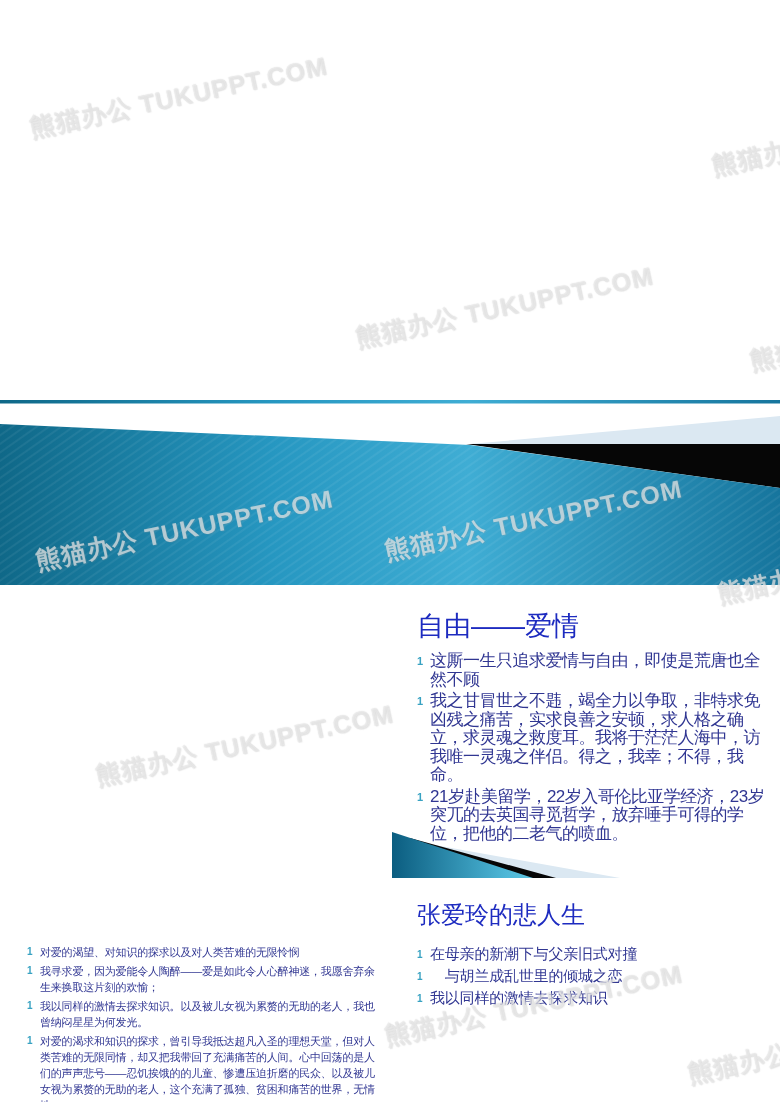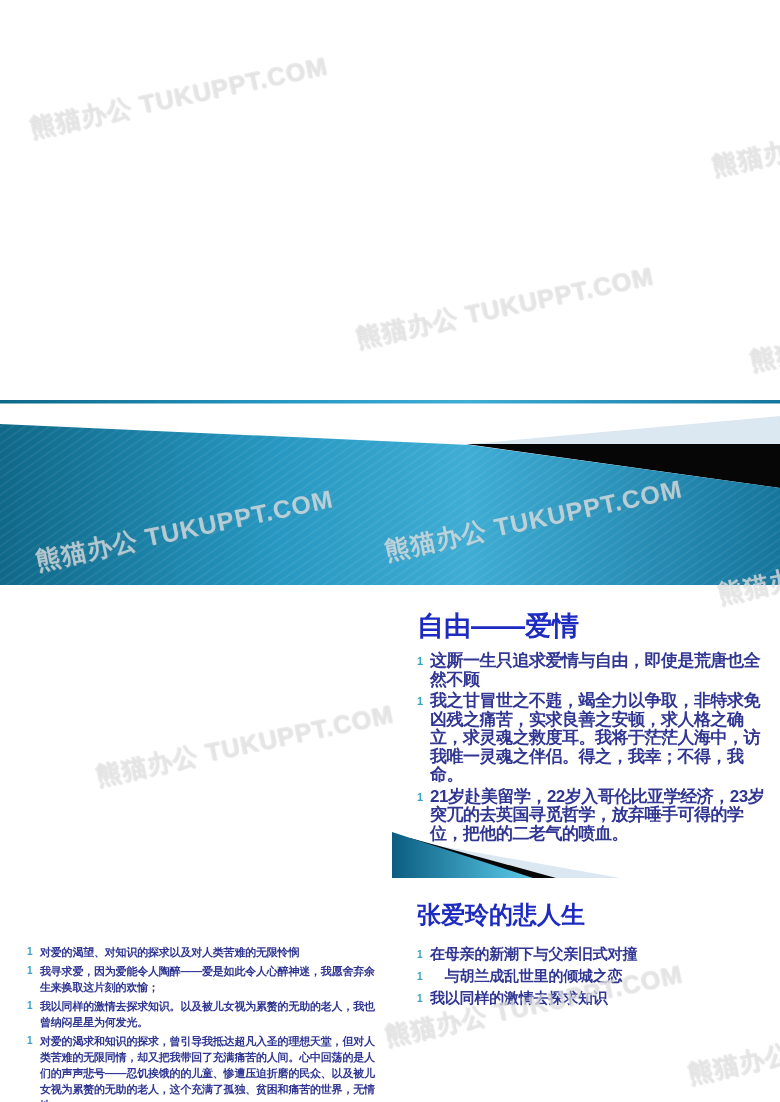--- a/index.html
+++ b/index.html
@@ -26,38 +26,38 @@
   }
   .s1-subtitle{
     position:absolute;left:508px;top:305px;z-index:5;
     font-size:27px;font-weight:bold;letter-spacing:1px;
     color:var(--subtitle_navy,#1c2f9e);
   }
   .deco-main{position:absolute;left:0;top:400px;z-index:2;}
   .deco-mini{position:absolute;left:390px;top:830px;z-index:2;}
   
   .heading{
-    position:absolute;z-index:5;font-weight:bold;
+    position:absolute;z-index:5;font-weight:normal;
     color:var(--heading_blue,#1d2bc0);letter-spacing:0;
   }
   .h-s2{left:417px;top:608px;font-size:27px;}
   .h-s3{left:27px;top:899px;font-size:24px;}
   .h-s4{left:417px;top:899px;font-size:24px;}
   
   .blist{position:absolute;z-index:5;}
   .blist-s2{left:417px;top:652px;width:356px;}
   .blist-s3{left:27px;top:944px;width:348px;}
   .blist-s4{left:417px;top:946px;width:340px;}
   .bitem{display:flex;align-items:flex-start;}
   .bmark{
     flex:0 0 13px;color:var(--bullet_teal,#38a2c2);
     font-weight:bold;line-height:1;
   }
   .btext{
-    flex:1;color:var(--body_text,#303692);font-weight:bold;
+    flex:1;color:var(--body_text,#303692);font-weight:normal;
     overflow-wrap:break-word;word-break:break-all;
   }
   .blist-s2 .bitem{margin-bottom:3px;}
   .blist-s2 .bmark{font-size:11px;margin-top:4px;}
   .blist-s2 .btext{font-size:17px;line-height:18.5px;letter-spacing:-0.5px;}
   .blist-s3 .bitem{margin-bottom:3px;}
   .blist-s3 .bmark{font-size:10px;margin-top:3px;}
   .blist-s3 .btext{font-size:11px;line-height:16px;letter-spacing:-0.2px;}
   .blist-s4 .bitem{margin-bottom:6px;}
   .blist-s4 .bmark{font-size:10px;margin-top:4px;}

